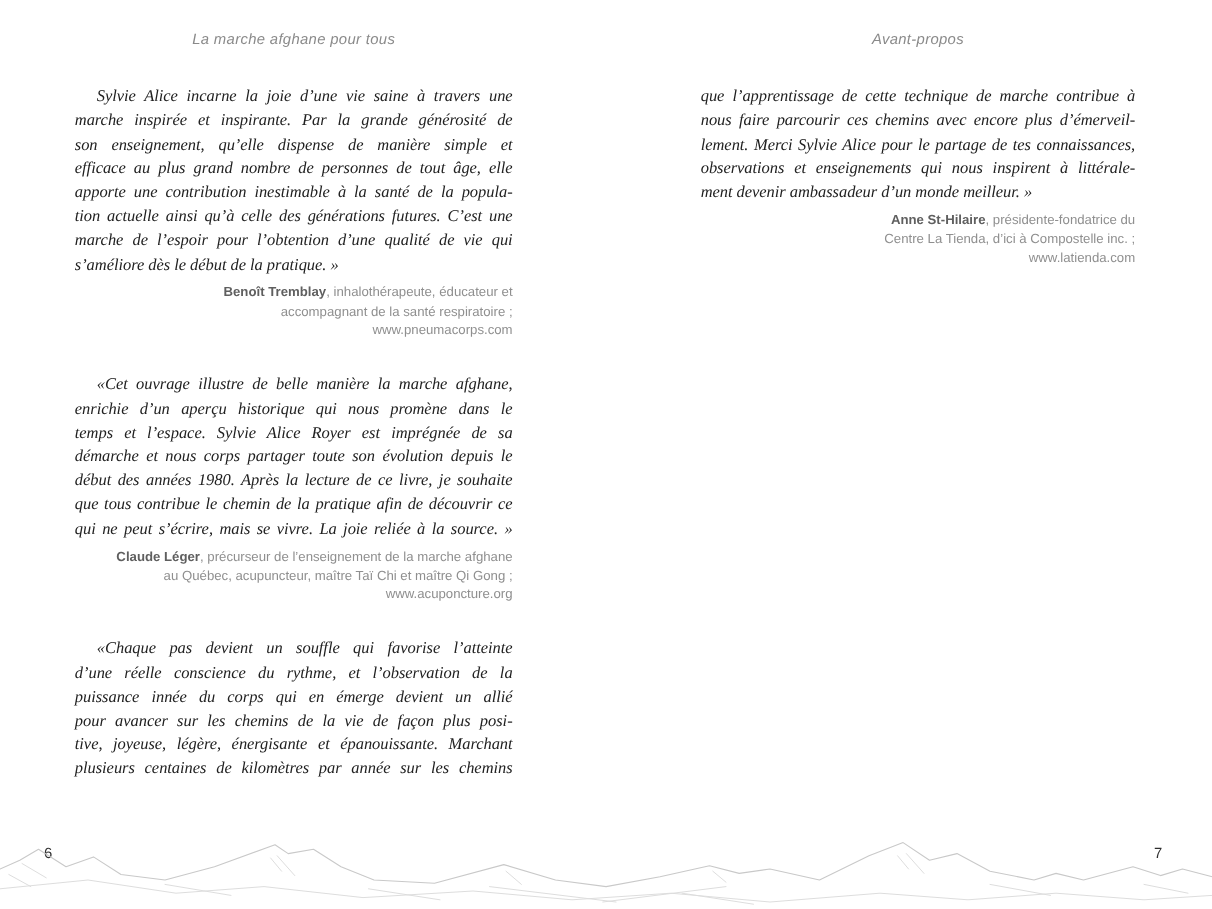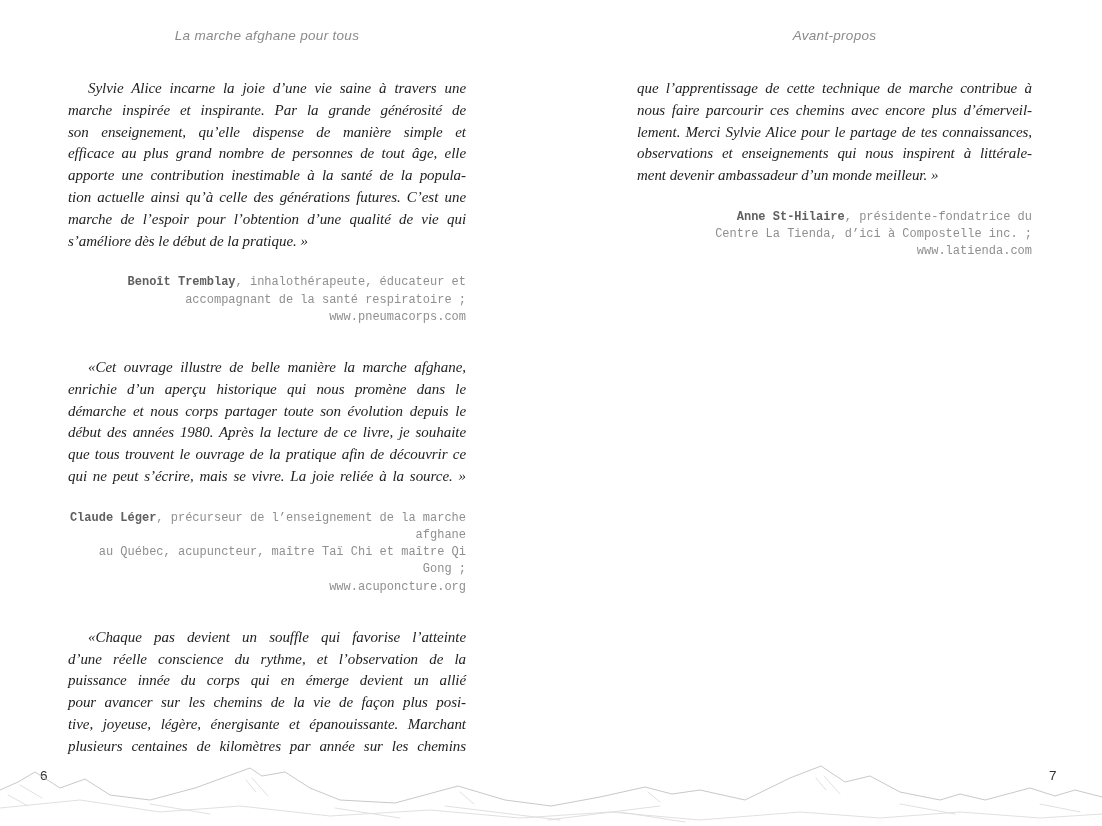--- a/index.html
+++ b/index.html
@@ -56,25 +56,25 @@
       text-align: justify;
       text-align-last: justify;
     }
     .block.paragraph .line.indent { text-indent: 20px; }
     .block.paragraph .line.shortlast {
       text-align: left;
       text-align-last: left;
     }
 
     .block.attribution {
-      font-family: Liberation Mono, monospace;
+      font-family: Liberation Sans, sans-serif;
       font-size: 12px;
       line-height: 17.2px;
       color: #8f8f8f;
-      margin: 22px 0 31px 0;
+      margin: 5px 0 31px 0;
     }
     .block.attribution .line { text-align: right; }
     .attr-name {
       font-weight: bold;
       color: #5f5f5f;
     }
 
     .page-num {
       position: absolute;
       font-family: "Liberation Sans", sans-serif;
@@ -112,23 +112,24 @@
           <div class="line shortlast">s’améliore dès le début de la pratique. »</div>
         </div>
         <div class="block attribution">
           <div class="line"><span class="attr-name">Benoît Tremblay</span>, inhalothérapeute, éducateur et</div>
           <div class="line">accompagnant de la santé respiratoire ;</div>
           <div class="line">www.pneumacorps.com</div>
         </div>
         <div class="block paragraph">
           <div class="line indent">«Cet ouvrage illustre de belle manière la marche afghane,</div>
           <div class="line">enrichie d’un aperçu historique qui nous promène dans le</div>
+          <div class="line">temps et l’espace. Sylvie Alice Royer est imprégnée de sa</div>
           <div class="line">démarche et nous corps partager toute son évolution depuis le</div>
           <div class="line">début des années 1980. Après la lecture de ce livre, je souhaite</div>
-          <div class="line">que tous trouvent le ouvrage de la pratique afin de découvrir ce</div>
+          <div class="line">que tous contribue le chemin de la pratique afin de découvrir ce</div>
           <div class="line">qui ne peut s’écrire, mais se vivre. La joie reliée à la source. »</div>
         </div>
         <div class="block attribution">
           <div class="line"><span class="attr-name">Claude Léger</span>, précurseur de l’enseignement de la marche afghane</div>
           <div class="line">au Québec, acupuncteur, maître Taï Chi et maître Qi Gong ;</div>
           <div class="line">www.acuponcture.org</div>
         </div>
         <div class="block paragraph">
           <div class="line indent">«Chaque pas devient un souffle qui favorise l’atteinte</div>
           <div class="line">d’une réelle conscience du rythme, et l’observation de la</div>

